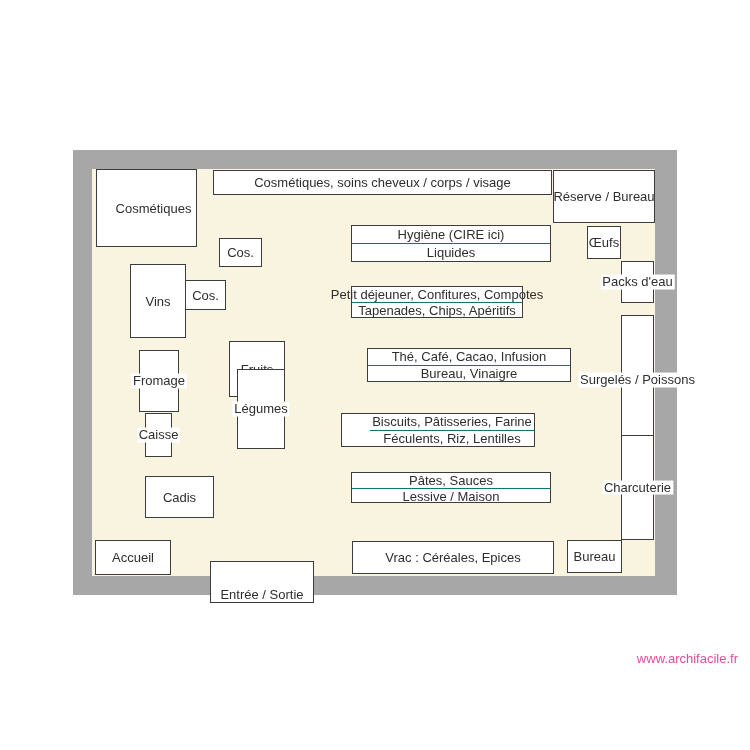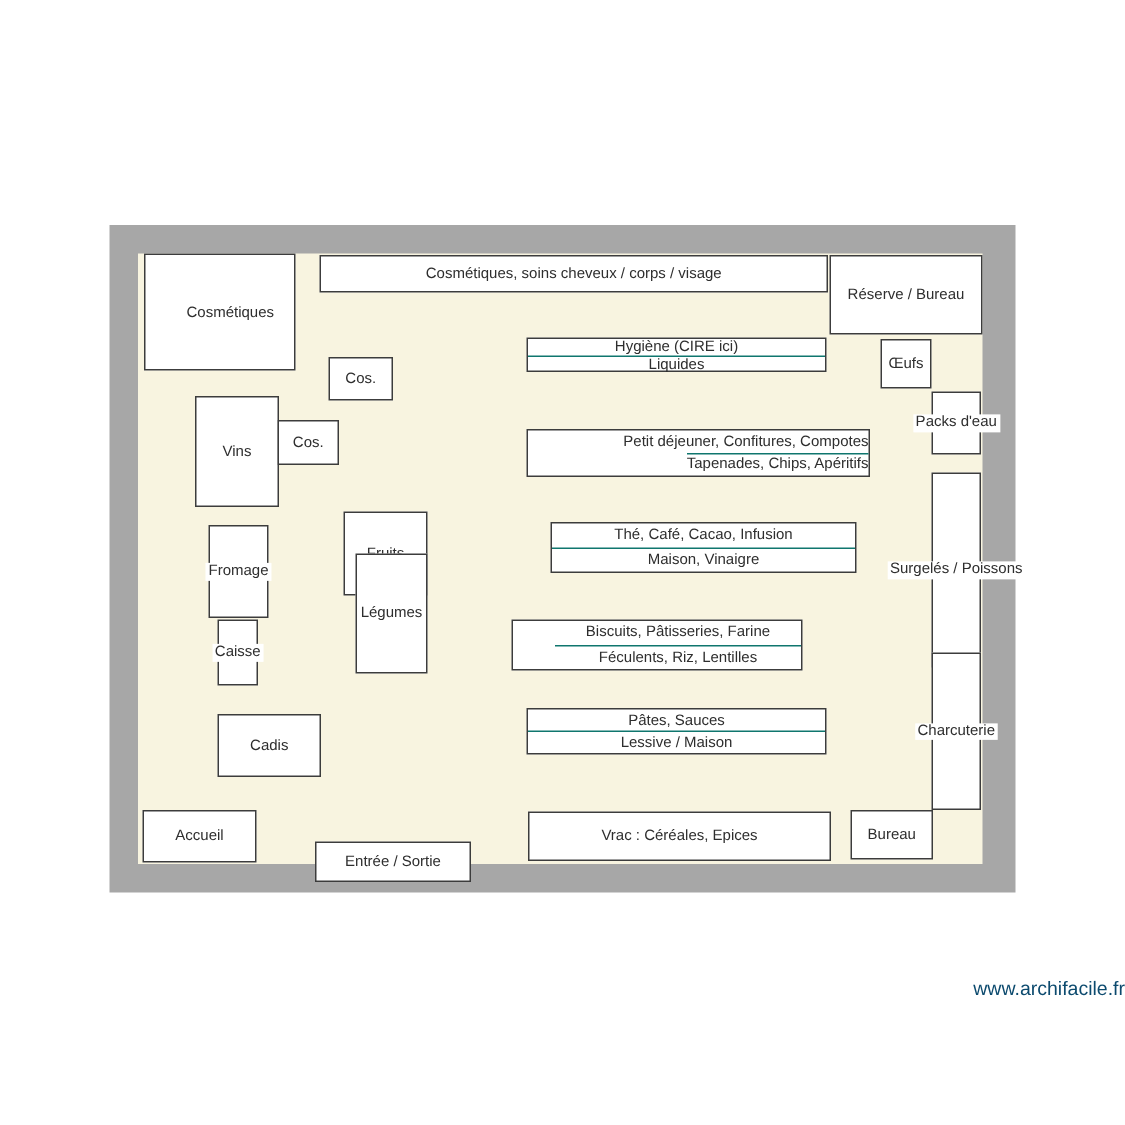--- a/index.html
+++ b/index.html
@@ -5,34 +5,34 @@
   html,body{margin:0;padding:0;}
   .page{
     position:relative;width:750px;height:750px;background:#ffffff;
     font-family:"Liberation Sans", sans-serif;color:#2e2e2e;overflow:hidden;
   }
   .wall{position:absolute;background:#a7a7a7;}
   .floor{position:absolute;background:#f8f4e0;}
   .box{
     position:absolute;background:#ffffff;border:1px solid #3c3c3c;
     box-sizing:border-box;display:flex;align-items:center;justify-content:center;
-    font-size:10px;white-space:nowrap;
+    font-size:13px;white-space:nowrap;
   }
   .box .lbl{white-space:nowrap;}
   .box.rows{flex-direction:column;align-items:stretch;justify-content:stretch;}
   .box.rows .row{
     flex:1;display:flex;align-items:center;justify-content:center;white-space:nowrap;
   }
   .box.rows .row + .row{border-top:1px solid #0f766e;}
   .out-lbl{
     position:absolute;left:50%;top:50%;transform:translate(-50%,-50%);
     background:#ffffff;padding:0 2px;white-space:nowrap;line-height:1.15;
   }
   .watermark{
-    position:absolute;top:651px;right:0;font-size:13px;color:#0c4a6e;
+    position:absolute;top:651px;right:12px;font-size:13px;color:#ec4899;
   }
 </style>
 </head>
 <body>
 
 <div class="page">
   <div class="wall" id="wall" style="left: 73px; top: 150px; width: 604px; height: 445px;"></div>
   <div class="floor" id="floor" style="left: 92px; top: 169px; width: 563px; height: 407px;"></div>
   <div id="boxes-layer">
       <div class="box" style="left: 213px; top: 170px; width: 339px; height: 25px;">
@@ -46,43 +46,43 @@
       </div>
       <div class="box" style="left: 219px; top: 238px; width: 43px; height: 29px;">
         <span class="lbl">Cos.</span>
       </div>
       <div class="box" style="left: 96px; top: 264px; width: 56px; height: 74px; margin-left: 34px;">
         <span class="lbl">Vins</span>
       </div>
       <div class="box" style="left: 185px; top: 280px; width: 41px; height: 30px;">
         <span class="lbl">Cos.</span>
       </div>
-      <div class="box rows" style="left: 351px; top: 225px; width: 200px; height: 23px;">
+      <div class="box rows" style="left: 351px; top: 225px; width: 200px; height: 37px;">
         <div class="row">Hygiène (CIRE ici)</div>
         <div class="row">Liquides</div>
       </div>
       <div class="box" style="left: 587px; top: 226px; width: 34px; height: 33px;">
         <span class="lbl">Œufs</span>
       </div>
       <div class="box" style="left: 621px; top: 261px; width: 33px; height: 42px;">
         <span class="out-lbl">Packs d'eau</span>
       </div>
-      <div class="box rows" style="left: 351px; top: 286px; width: 229px; height: 32px; align-items: flex-end;">
+      <div class="box rows" style="left: 351px; top: 286px; width: 172px; height: 32px;">
         <div class="row">Petit déjeuner, Confitures, Compotes</div>
         <div class="row">Tapenades, Chips, Apéritifs</div>
       </div>
       <div class="box" style="left: 621px; top: 315px; width: 33px; height: 130px;">
         <span class="out-lbl">Surgelés / Poissons</span>
       </div>
       <div class="box" style="left: 229px; top: 319px; width: 56px; height: 56px; margin-top: 22px;">
         <span class="lbl">Fruits</span>
       </div>
       <div class="box rows" style="left: 367px; top: 348px; width: 204px; height: 34px;">
         <div class="row">Thé, Café, Cacao, Infusion</div>
-        <div class="row">Maison, Vinaigre</div>
+        <div class="row">Bureau, Vinaigre</div>
       </div>
       <div class="box" style="left: 139px; top: 350px; width: 40px; height: 62px;">
         <span class="out-lbl">Fromage</span>
       </div>
       <div class="box" style="left: 237px; top: 369px; width: 48px; height: 80px;">
         <span class="out-lbl">Légumes</span>
       </div>
       <div class="box" style="left: 145px; top: 413px; width: 27px; height: 44px;">
         <span class="out-lbl">Caisse</span>
       </div>
@@ -102,18 +102,18 @@
       </div>
       <div class="box" style="left: 95px; top: 540px; width: 76px; height: 35px;">
         <span class="lbl">Accueil</span>
       </div>
       <div class="box" style="left: 567px; top: 540px; width: 55px; height: 33px;">
         <span class="lbl">Bureau</span>
       </div>
       <div class="box" style="left: 352px; top: 541px; width: 202px; height: 33px;">
         <span class="lbl">Vrac : Céréales, Epices</span>
       </div>
-      <div class="box" style="left: 210px; top: 561px; width: 104px; height: 27px;">
+      <div class="box" style="left: 210px; top: 561px; width: 104px; height: 42px; align-items: flex-end;">
         <span class="lbl">Entrée / Sortie</span>
       </div>
     </div>
   <div class="watermark">www.archifacile.fr</div>
 </div>
 
 </body></html>

